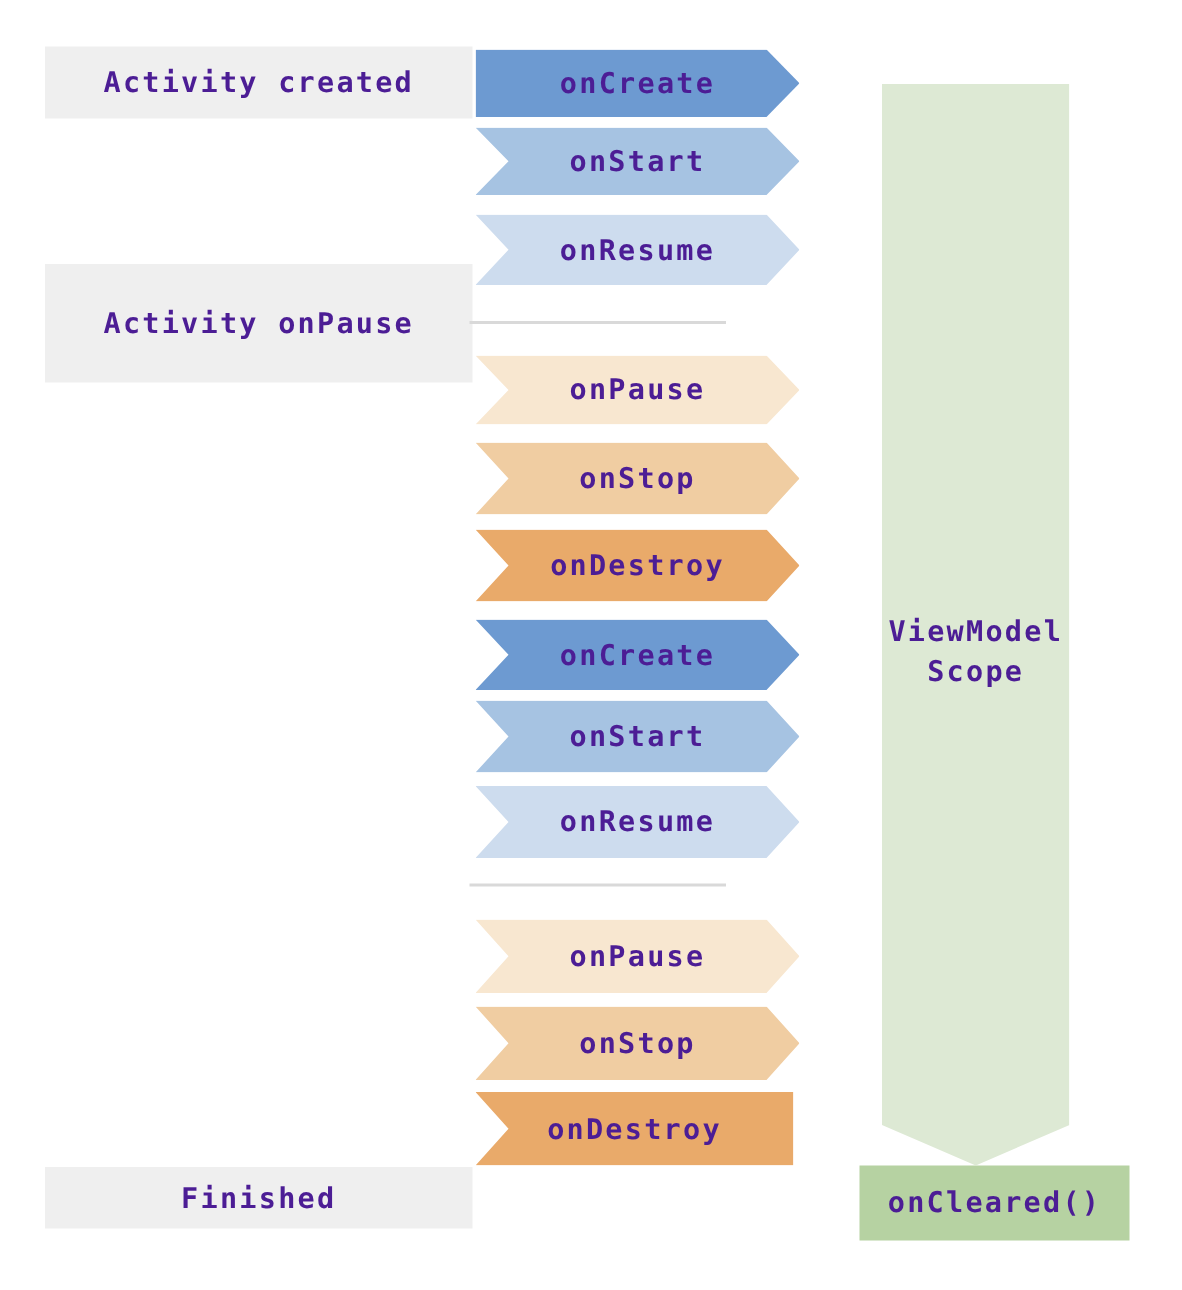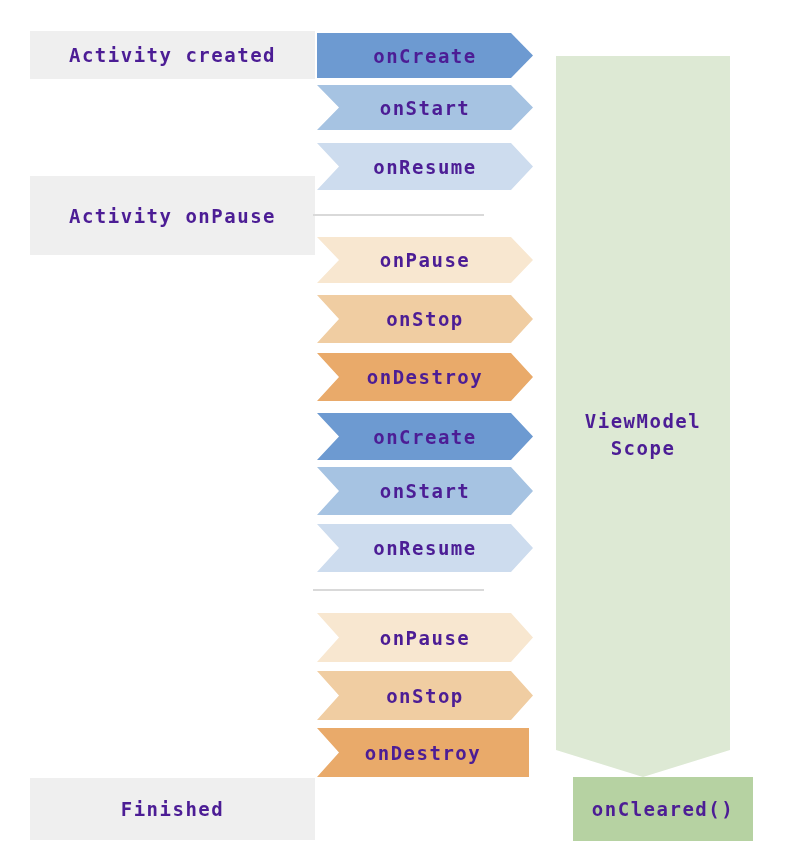--- a/index.html
+++ b/index.html
@@ -16,42 +16,42 @@
   .arrow{
     position:absolute;left:317px;width:216px;height:47px;
     display:flex;align-items:center;justify-content:center;
     font-size:19px;letter-spacing:1.5px;
   }
   .arrow.start{clip-path:polygon(0 0,calc(100% - 22px) 0,100% 50%,calc(100% - 22px) 100%,0 100%);}
   .arrow.mid{clip-path:polygon(0 0,calc(100% - 22px) 0,100% 50%,calc(100% - 22px) 100%,0 100%,22px 50%);}
   .arrow.end{width:212px;clip-path:polygon(0 0,100% 0,100% 100%,0 100%,22px 50%);}
   .divider{position:absolute;left:313px;width:171px;height:2px;}
   .scope-arrow{
-    position:absolute;left:556px;top:56px;width:174px;height:721px;
+    position:absolute;left:588px;top:56px;width:125px;height:721px;
     clip-path:polygon(0 0,100% 0,100% calc(100% - 27px),50% 100%,0 calc(100% - 27px));
   }
   .scope-label{
     position:absolute;top:352px;left:0;width:100%;
     text-align:center;white-space:pre-line;
     font-size:19px;letter-spacing:1.5px;line-height:27px;
   }
   .cleared{
-    position:absolute;left:573px;top:777px;width:180px;height:64px;
+    position:absolute;left:573px;top:777px;width:180px;height:50px;
     display:flex;align-items:center;justify-content:center;
     font-size:19px;letter-spacing:1.5px;
   }
 </style>
 </head>
 <body>
 
 <div class="canvas">
 
   <div class="lbl" style="top: 31px; height: 48px; background-color: rgb(239, 239, 239);">Activity created</div>
   <div class="lbl" style="top: 176px; height: 79px; background-color: rgb(239, 239, 239);">Activity onPause</div>
-  <div class="lbl" style="top: 778px; height: 62px; background-color: rgb(239, 239, 239);">Finished</div>
+  <div class="lbl" style="top: 778px; height: 41px; background-color: rgb(239, 239, 239);">Finished</div>
 
   <div class="divider" style="top: 214px; background-color: rgb(217, 217, 217);"></div>
   <div class="divider" style="top: 589px; background-color: rgb(217, 217, 217);"></div>
 
   <div class="arrow start" style="top: 33px; height: 45px; background-color: rgb(109, 154, 209);">onCreate</div>
   <div class="arrow mid" style="top: 85px; height: 45px; background-color: rgb(166, 195, 226);">onStart</div>
   <div class="arrow mid" style="top: 143px; height: 47px; background-color: rgb(205, 220, 238);">onResume</div>
 
   <div class="arrow mid" style="top: 237px; height: 46px; background-color: rgb(248, 231, 208);">onPause</div>
   <div class="arrow mid" style="top: 295px; height: 48px; background-color: rgb(240, 205, 162);">onStop</div>

